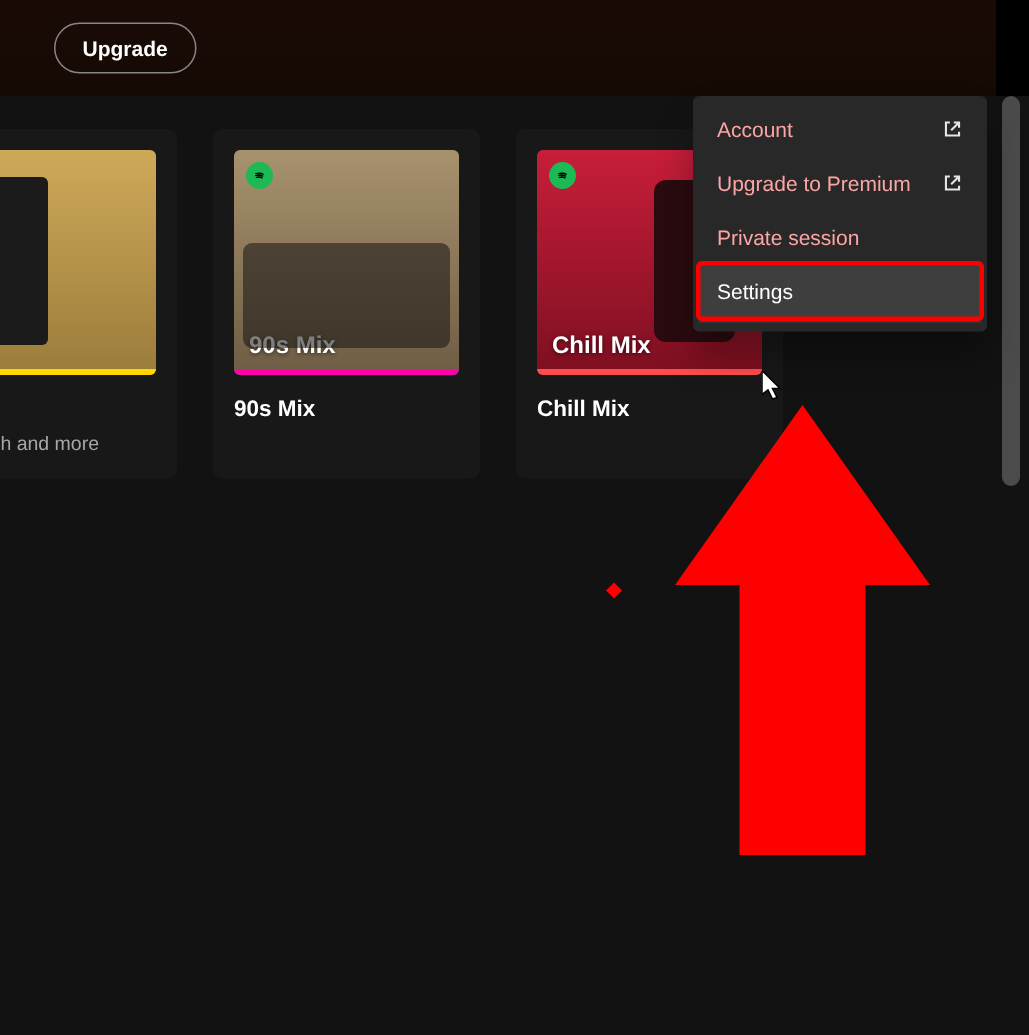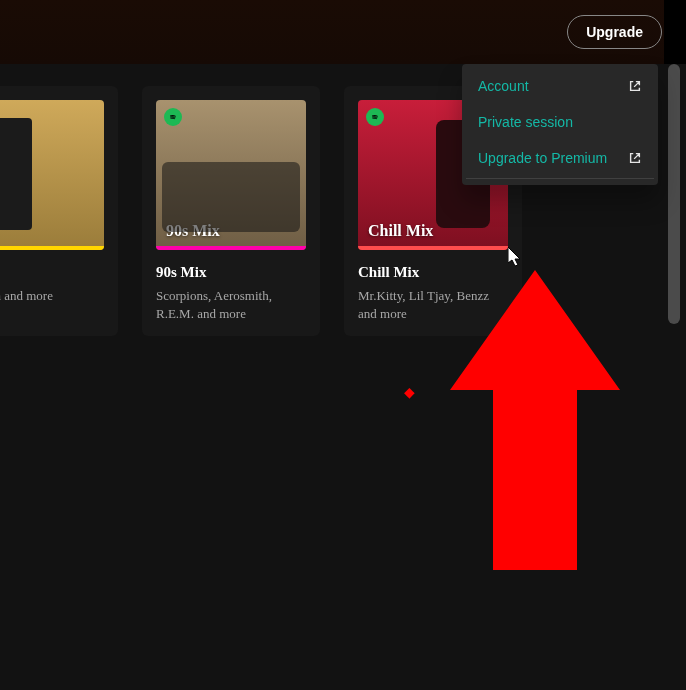--- a/index.html
+++ b/index.html
@@ -8,24 +8,23 @@
     height: 690px;
     background: #121212;
     font-family: -apple-system, "Helvetica Neue", Arial, sans-serif;
     color: #fff;
     overflow: hidden;
     position: relative;
   }
   .topbar {
     height: 64px;
     display: flex;
-    justify-content: flex-end;
     align-items: center;
     gap: 18px;
-    padding: 0 24px;
+    padding: 0 36px;
     background: linear-gradient(#1a0b05, #160a05);
   }
   .upgrade-btn {
     background: transparent;
     border: 1px solid #878787;
     color: #fff;
     font-weight: 700;
     font-size: 14px;
     padding: 8px 18px;
     border-radius: 24px;
@@ -62,21 +61,20 @@
     gap: 24px;
     padding-left: 0;
     margin-left: -60px;
   }
   .card {
     width: 178px;
     background: #181818;
     border-radius: 6px;
     padding: 14px;
     flex-shrink: 0;
-    font-family: Liberation Serif, serif;
   }
   .cover {
     width: 150px; height: 150px;
     border-radius: 4px;
     position: relative;
     margin-bottom: 14px;
     background: #333;
     overflow: hidden;
   }
   .cover-strip {
@@ -127,21 +125,21 @@
     padding: 4px;
     box-shadow: 0 16px 24px rgba(0,0,0,.3);
     z-index: 50;
   }
   .dropdown-item {
     display: flex;
     align-items: center;
     justify-content: space-between;
     padding: 10px 12px;
     font-size: 14px;
-    color: #14b8a6;
+    color: #fca5a5;
     border-radius: 2px;
     cursor: pointer;
   }
   .dropdown-item.hover { background: #3e3e3e; color: #fff; }
   .dropdown-sep { height: 1px; background: #404040; margin: 2px 0; }
   .highlight-box { outline: 3px solid red; outline-offset: -1px; position: relative; }
 
   .ext-icon { width: 14px; height: 14px; }
 
   
@@ -200,27 +198,30 @@
 </div>
 
 <div class="dropdown" id="dropdown">
     <div class="dropdown-item">
       <span>Account</span>
       <svg viewBox="0 0 16 16" class="ext-icon">
         <path fill="none" stroke="#e5e5e5" stroke-width="1.6" d="M6 3H3v10h10v-3M9 3h4v4M13 3L7 9"></path>
       </svg>
     </div>
     <div class="dropdown-item">
-      <span>Private session</span>
-    </div>
-    <div class="dropdown-item">
       <span>Upgrade to Premium</span>
       <svg viewBox="0 0 16 16" class="ext-icon">
         <path fill="none" stroke="#e5e5e5" stroke-width="1.6" d="M6 3H3v10h10v-3M9 3h4v4M13 3L7 9"></path>
       </svg>
+    </div>
+    <div class="dropdown-item">
+      <span>Private session</span>
+    </div>
+    <div class="dropdown-item hover highlight-box">
+      <span>Settings</span>
     </div>
     <div class="dropdown-sep"></div>
   </div>
 
 <div class="content">
   <div class="row" id="row">
       <div class="card">
         <div class="cover cover-1">
           <div class="cover-strip" style="background: rgb(255, 214, 0);"></div>
         </div>
@@ -232,34 +233,32 @@
         <div class="cover cover-2">
           <span class="cover-icon">
             <svg viewBox="0 0 24 24" width="10" height="10">
               <path fill="#000" d="M6 9c4-1 9-1 12 1M6 12c3-1 8-1 11 1M7 15c3-1 7-1 9 1" stroke="#000" stroke-width="2" stroke-linecap="round"></path>
             </svg>
           </span>
           <div class="cover-strip" style="background: rgb(255, 0, 170);"></div>
           <div class="cover-label">90s Mix</div>
         </div>
         <div class="card-title">90s Mix</div>
-        <div class="card-sub">Scorpions, Aerosmith, R.E.M. and more</div>
       </div>
       <div class="card">
         <div class="cover cover-3">
           <span class="cover-icon">
             <svg viewBox="0 0 24 24" width="10" height="10">
               <path fill="#000" d="M6 9c4-1 9-1 12 1M6 12c3-1 8-1 11 1M7 15c3-1 7-1 9 1" stroke="#000" stroke-width="2" stroke-linecap="round"></path>
             </svg>
           </span>
           <div class="cover-strip" style="background: rgb(255, 77, 77);"></div>
           <div class="cover-label">Chill Mix</div>
         </div>
         <div class="card-title">Chill Mix</div>
-        <div class="card-sub">Mr.Kitty, Lil Tjay, Benzz and more</div>
       </div>
     </div>
 </div>
 
 <div class="scrollbar-track">
   <div class="scrollbar-thumb"></div>
 </div>
 
 <span class="tiny-dot">◆</span>
 

